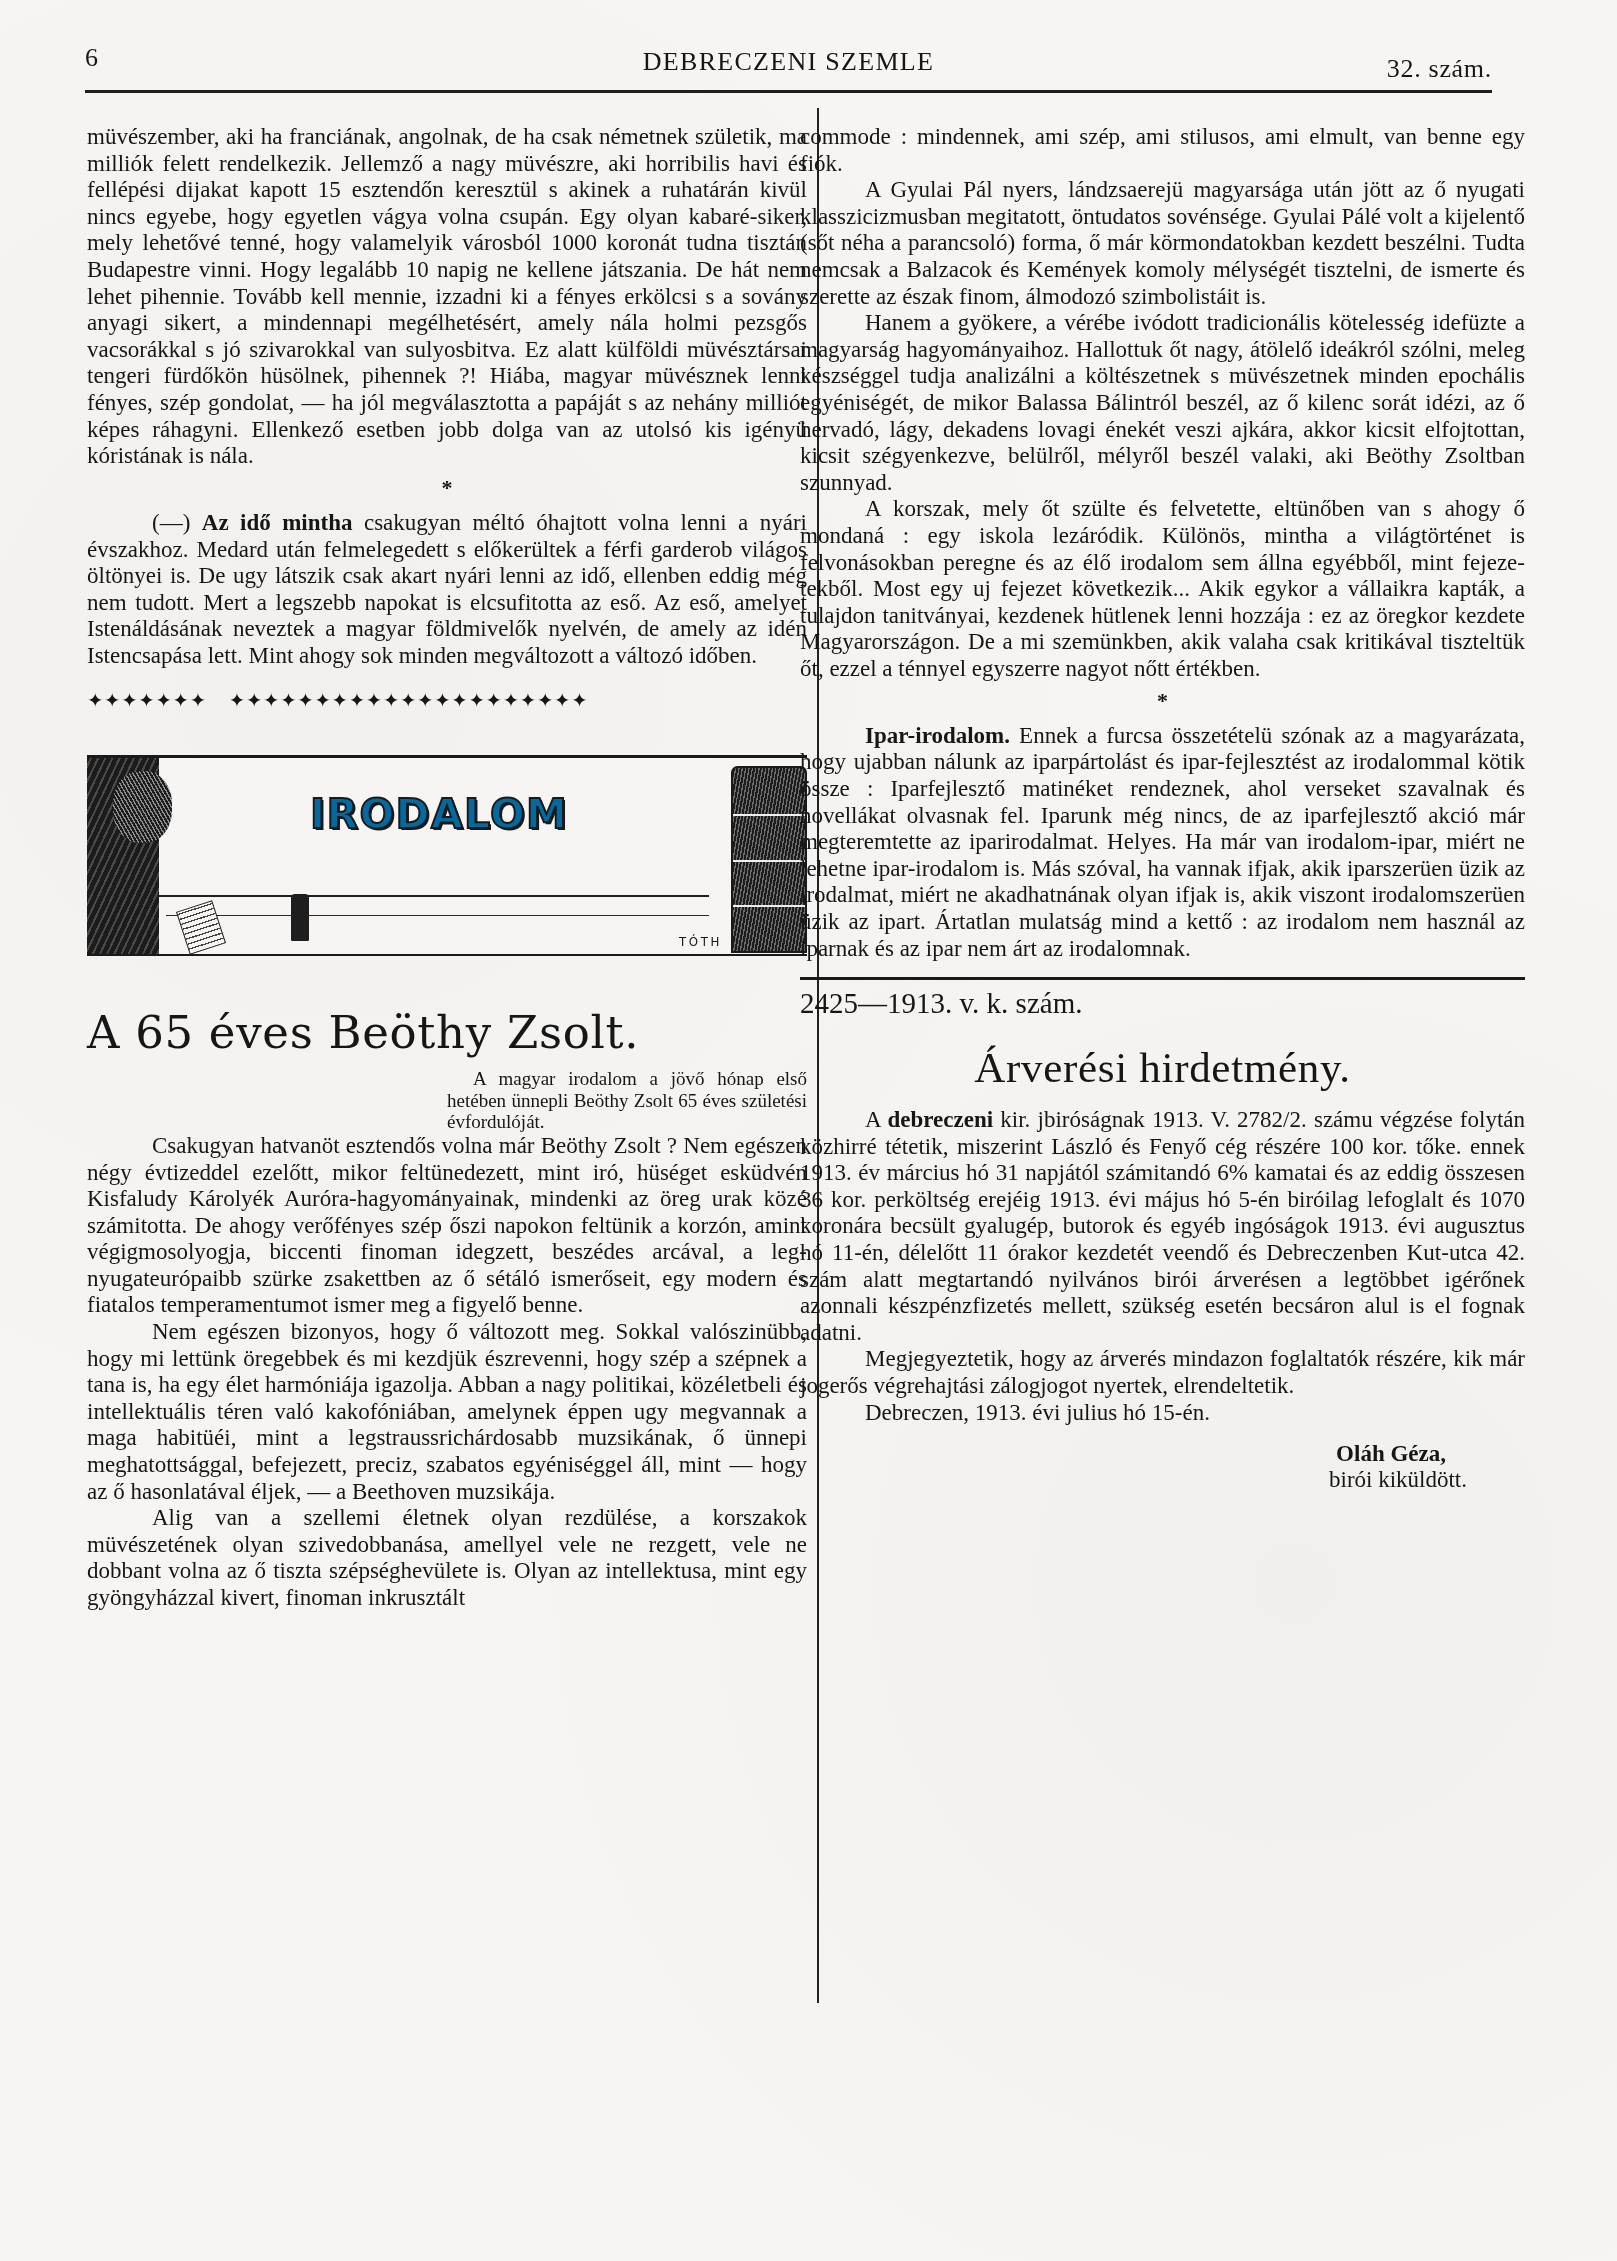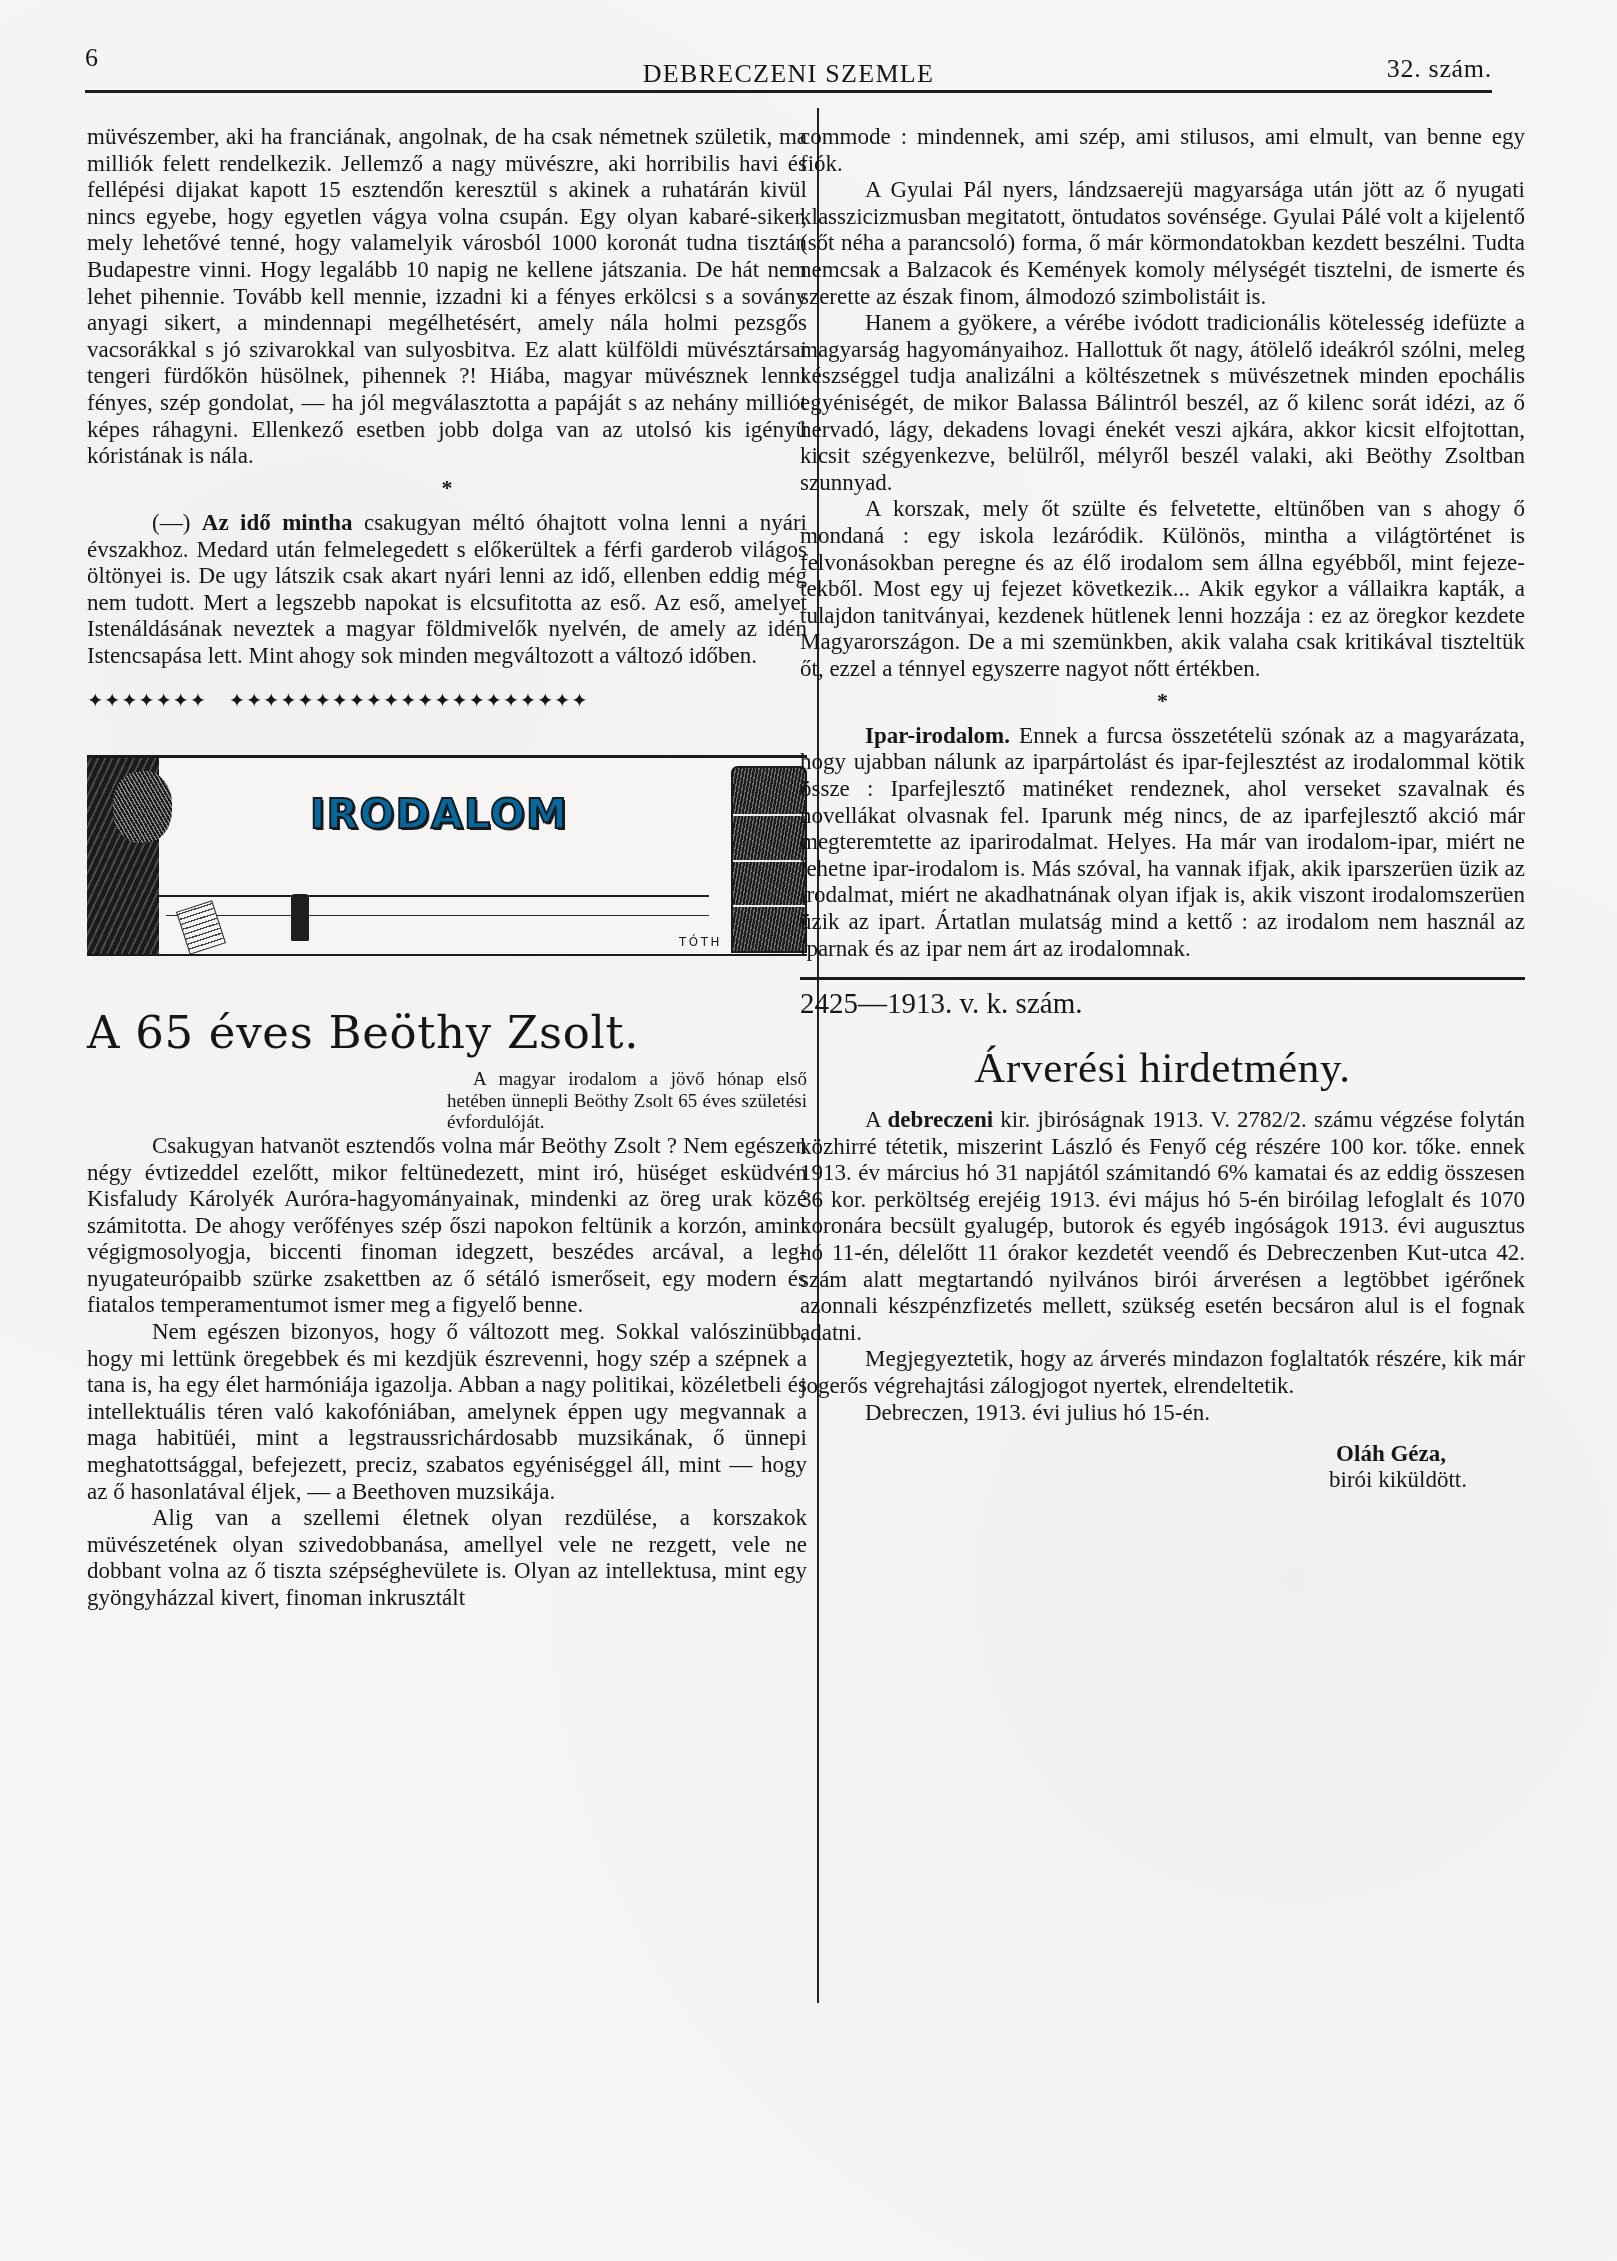--- a/index.html
+++ b/index.html
@@ -9,21 +9,21 @@
     color: #161616;
     font-family: "Liberation Serif", "DejaVu Serif", serif;
     position: relative;
     overflow: hidden;
   }
   .header {
     position: absolute; left: 85px; top: 43px; width: 1407px; height: 39px;
     font-size: 26px; letter-spacing: 0.7px;
   }
   .header .pno { position: absolute; left: 0; top: 0; }
-  .header .title { position: absolute; left: 0; right: 0; text-align: center; top: 16px; letter-spacing: 1.3px; }
+  .header .title { position: absolute; left: 0; right: 0; text-align: center; top: 4px; letter-spacing: 1.3px; }
   .header .issue { position: absolute; right: 0; top: 11px; }
   .header-rule {
     position: absolute; left: 85px; top: 90px; width: 1407px; height: 2.6px; background: #1e1e1e;
   }
   .col-divider {
     position: absolute; left: 817px; top: 108px; width: 2px; height: 1895px; background: #222;
   }
   .col {
     position: absolute; top: 124px;
     font-size: 23px; line-height: 26.6px;

